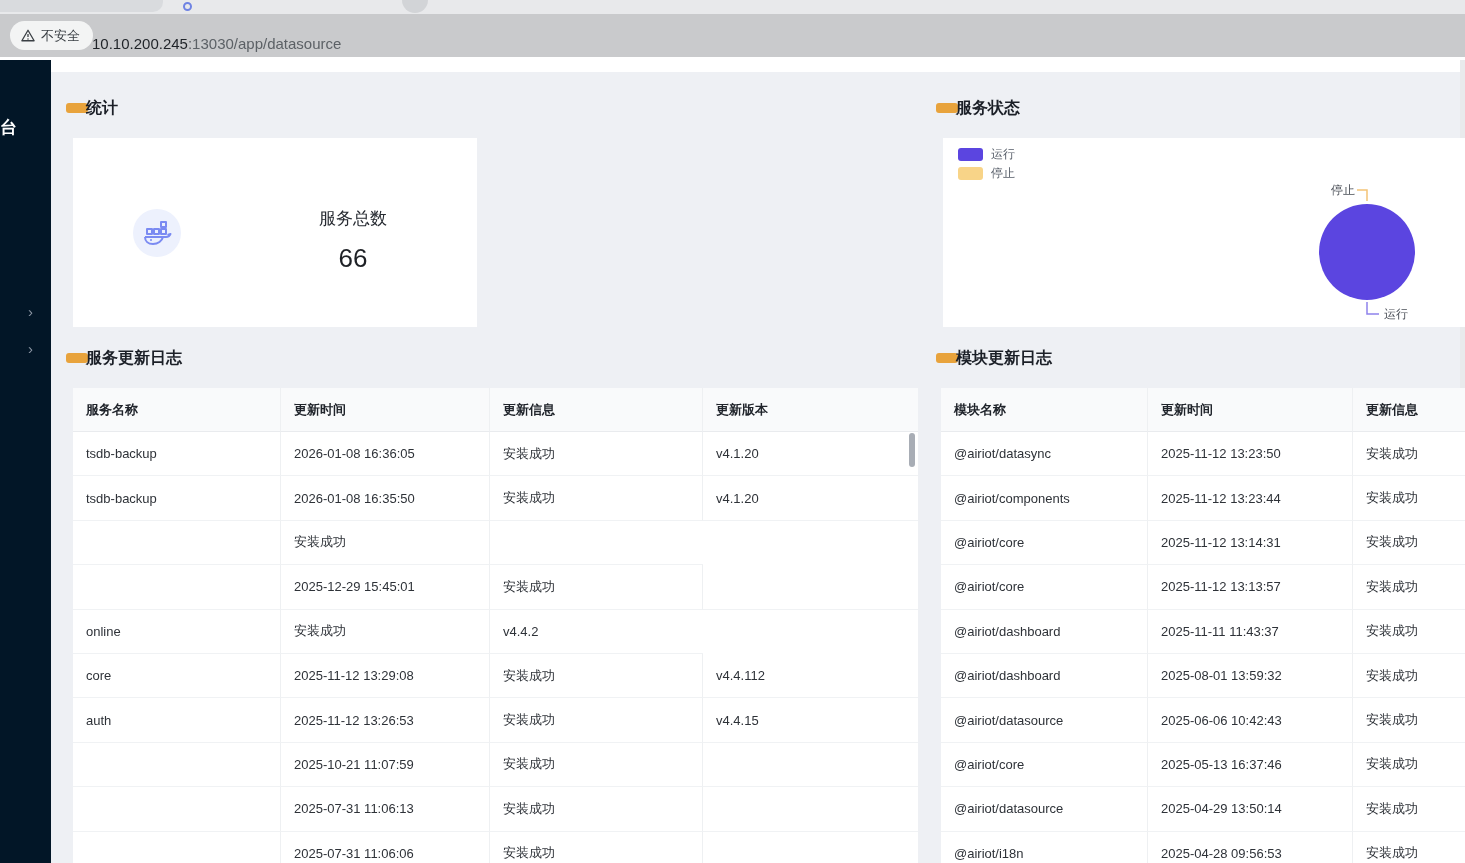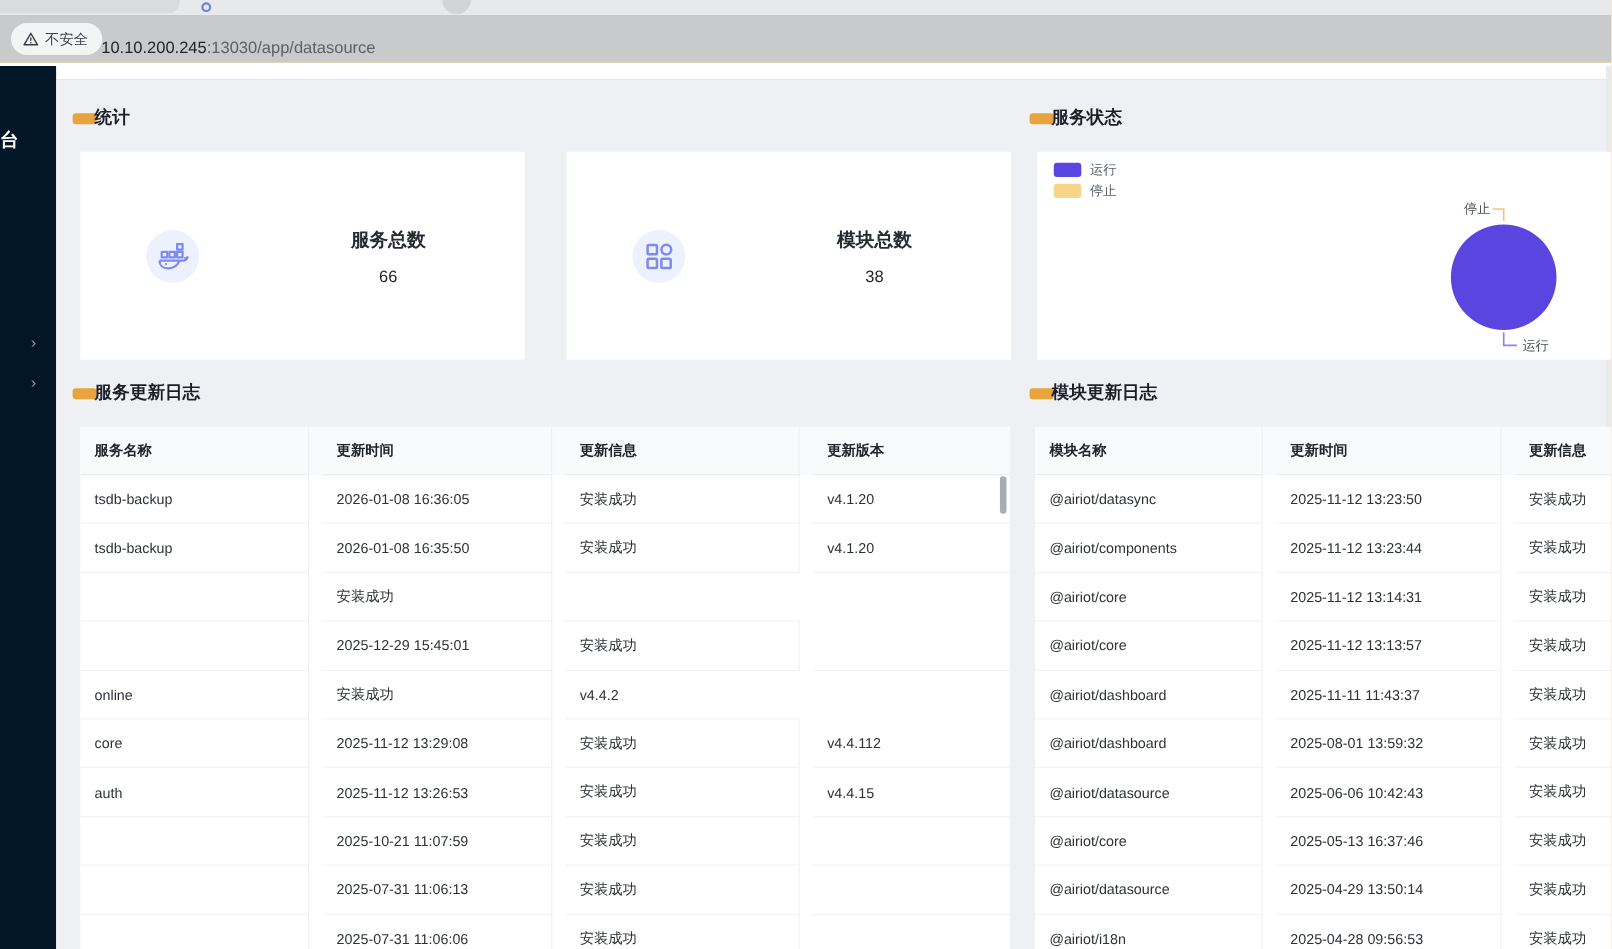--- a/index.html
+++ b/index.html
@@ -1,18 +1,18 @@
 <!DOCTYPE html>
 <html><head>
 <meta charset="utf-8">
 <style>
   * { margin:0; padding:0; box-sizing:border-box; }
   html,body { width:1465px; height:863px; overflow:hidden; background:#fff;
               font-family:"Liberation Sans", sans-serif; }
-  #stage { position:relative; width:1465px; height:863px; overflow:hidden; background:#eab308; }
+  #stage { position:relative; width:1465px; height:863px; overflow:hidden; background:#d946ef; }
 
   
   .tab-strip { position:absolute; left:0; top:0; width:1465px; height:14px; background:#e8e9eb; overflow:hidden; }
   .tab-remnant { position:absolute; left:0; top:0; width:163px; height:12px; background:#d9dbde; border-radius:0 0 10px 0; }
   .tab-favicon { position:absolute; left:183px; top:2px; width:9px; height:9px; border:2px solid #6f83e3; border-radius:50%; }
   .tabstrip-circle { position:absolute; left:402px; top:-13px; width:26px; height:26px; border-radius:50%; background:#d2d4d7; }
 
   .address-bar { position:absolute; left:0; top:14px; width:1465px; height:43px; background:#c9cacc; }
   .security-pill { position:absolute; left:10px; top:7px; height:29px; border-radius:15px; background:#f3f4f4;
                    display:flex; align-items:center; padding:0 13px 0 11px; gap:6px; }
@@ -40,38 +40,38 @@
   .section-title { position:absolute; font-size:16px; font-weight:bold; color:#1b1f27; line-height:20px; }
 
   .card { position:absolute; background:#fff; }
   .stat-card1 { left:73px; top:138px; width:404px; height:189px; }
   .stat-card2 { left:515px; top:138px; width:404px; height:189px; }
   .status-card { left:943px; top:138px; width:522px; height:189px; }
 
   .icon-wrap { position:absolute; left:60px; top:71px; width:48px; height:48px; border-radius:50%;
                background:#edf1fd; display:flex; align-items:center; justify-content:center; }
   .stat-label { position:absolute; left:180px; top:207px; width:200px; text-align:center;
-                font-size:17px; color:#262a31;font-weight:bold; }
+                font-size:17px; color:#262a31; }
   .stat-value { position:absolute; left:180px; top:243px; width:200px; text-align:center;
-                font-size:15px; color:#1e2126; font-weight:500; }
+                font-size:26px; color:#1e2126; font-weight:500; }
   .stat-card1 .stat-label, .stat-card2 .stat-label { top:69px; }  
   .stat-card1 .stat-value, .stat-card2 .stat-value { top:105px; }
 
   .legend { position:absolute; left:15px; top:10px; display:flex; flex-direction:column; gap:6px; }
   .legend-item { display:flex; align-items:center; gap:8px; height:13px; }
   .legend-swatch { width:25px; height:13px; border-radius:3px; }
   .legend-label { font-size:12px; color:#565d68; }
   .pie-svg { position:absolute; left:350px; top:30px; }
   .pie-svg text { font-size:12px; fill:#4a4f57; }
 
   
   .log-table { position:absolute; background:#fff; overflow:hidden; }
   .svc-table { left:73px; top:388px; width:845px; height:475px; }
   .mod-table { left:941px; top:388px; width:580px; height:475px; }
-  .t-row { display:grid; height:44.4px;gap:12px; }
+  .t-row { display:grid; height:44.4px; }
   .svc-table .t-row { grid-template-columns:208px 209px 213px 1fr; }
   .mod-table .t-row { grid-template-columns:207px 205px 1fr; }
   .t-head { height:44px; background:#f9fafb; }
   .t-head .t-cell { font-weight:600; color:#20242b; border-bottom:1px solid #e9ebee; }
   .t-cell { display:flex; align-items:center; padding-left:13px; font-size:13px; color:#2e3238;
             border-right:1px solid #eef0f2; border-bottom:1px solid #f0f2f4; overflow:hidden; white-space:nowrap; }
   .t-row .t-cell:last-child { border-right:none; }
   .table-scroll-thumb { position:absolute; right:3px; top:45px; width:6px; height:34px;
                         border-radius:3px; background:#a8adb5; }
 </style>
@@ -133,32 +133,20 @@
         <rect x="19" y="2" width="5" height="5"></rect>
         <path d="M3 17 h21 c2.5 0 4 -1.5 4.5 -3 l-3 1"></path>
         <path d="M3 17 c0 4 3 7 8 7 s9 -3 10 -7"></path>
         <circle cx="9" cy="20" r="1" fill="#7b8bf2" stroke="none"></circle>
       </svg>
     </div>
     <div class="stat-label">服务总数</div>
     <div class="stat-value">66</div>
   </div>
 
-  <div class="card stat-card2">
-    <div class="icon-wrap">
-      <svg width="25" height="25" viewBox="0 0 22 22" fill="none" stroke="#7b8bf2" stroke-width="2">
-        <rect x="1.5" y="1.5" width="7.5" height="7.5" rx="1"></rect>
-        <circle cx="16.5" cy="5.2" r="3.9"></circle>
-        <rect x="1.5" y="12.5" width="7.5" height="7.5" rx="1"></rect>
-        <rect x="12.5" y="12.5" width="7.5" height="7.5" rx="1"></rect>
-      </svg>
-    </div>
-    <div class="stat-label">模块总数</div>
-    <div class="stat-value">38</div>
-  </div>
 
   <div class="card status-card">
     <div class="legend">
         <div class="legend-item">
           <span class="legend-swatch" style="background: rgb(91, 69, 224);"></span>
           <span class="legend-label">运行</span>
         </div>
         <div class="legend-item">
           <span class="legend-swatch" style="background: rgb(248, 212, 136);"></span>
           <span class="legend-label">停止</span>

